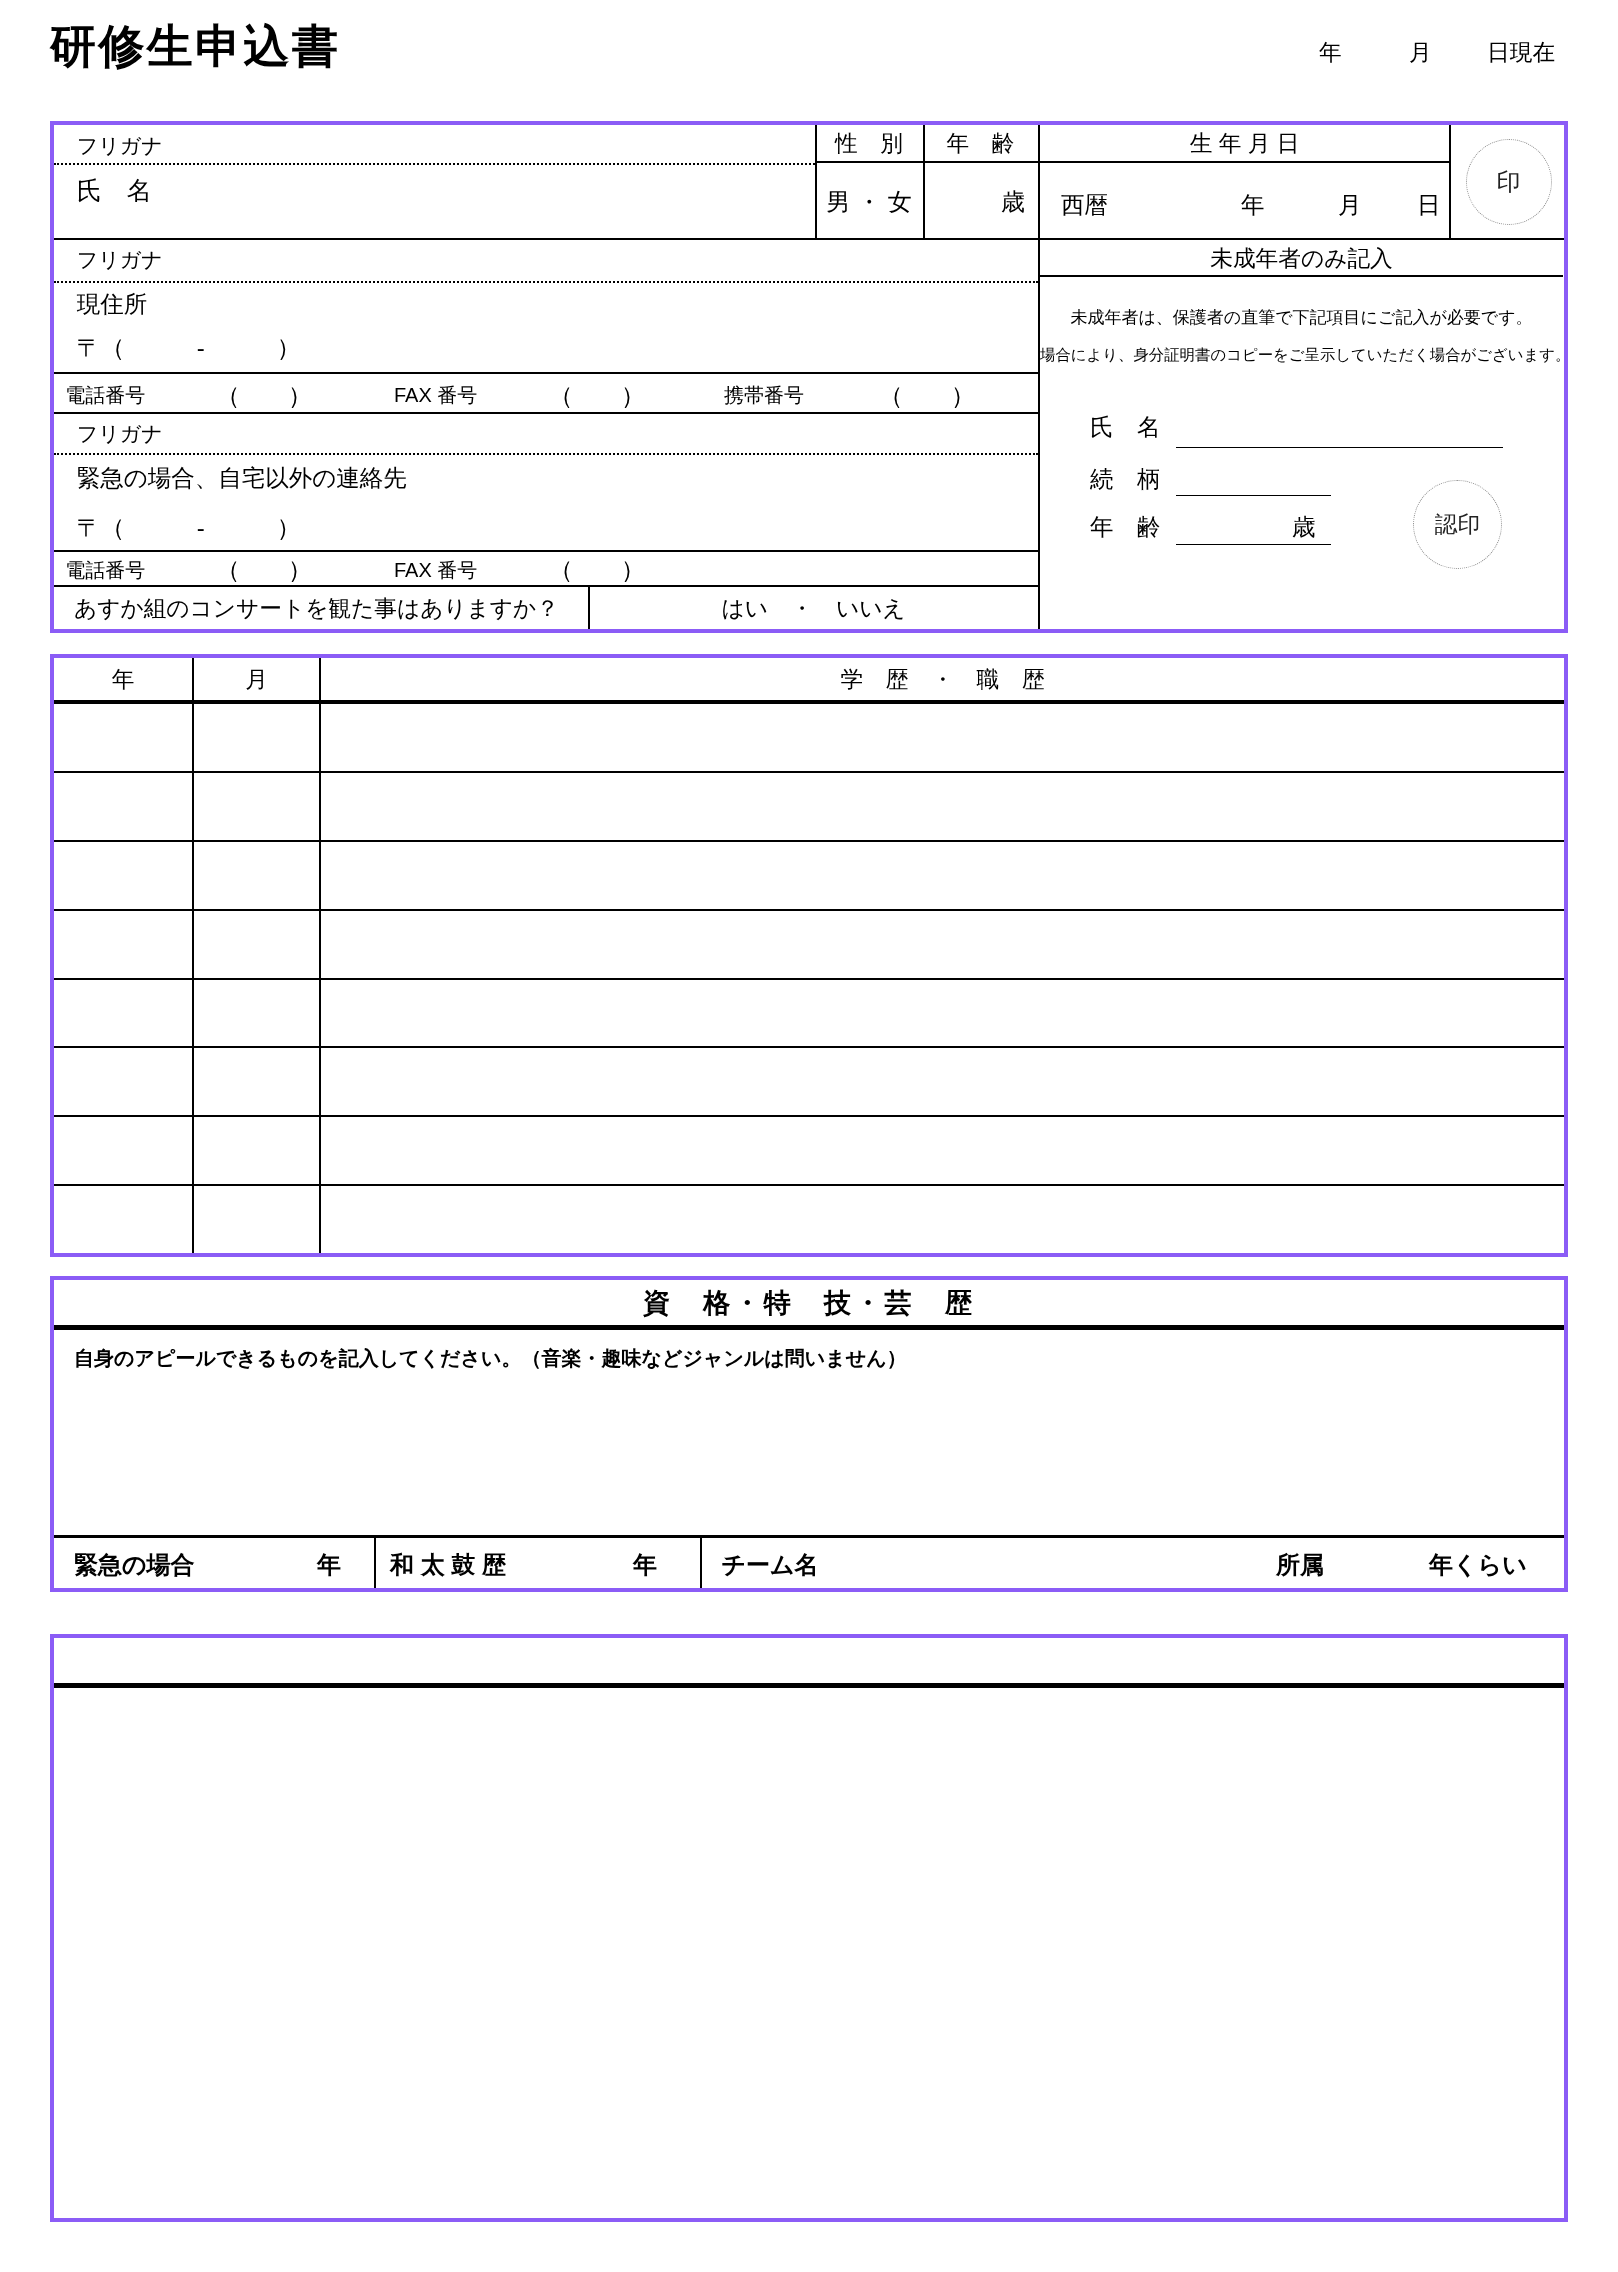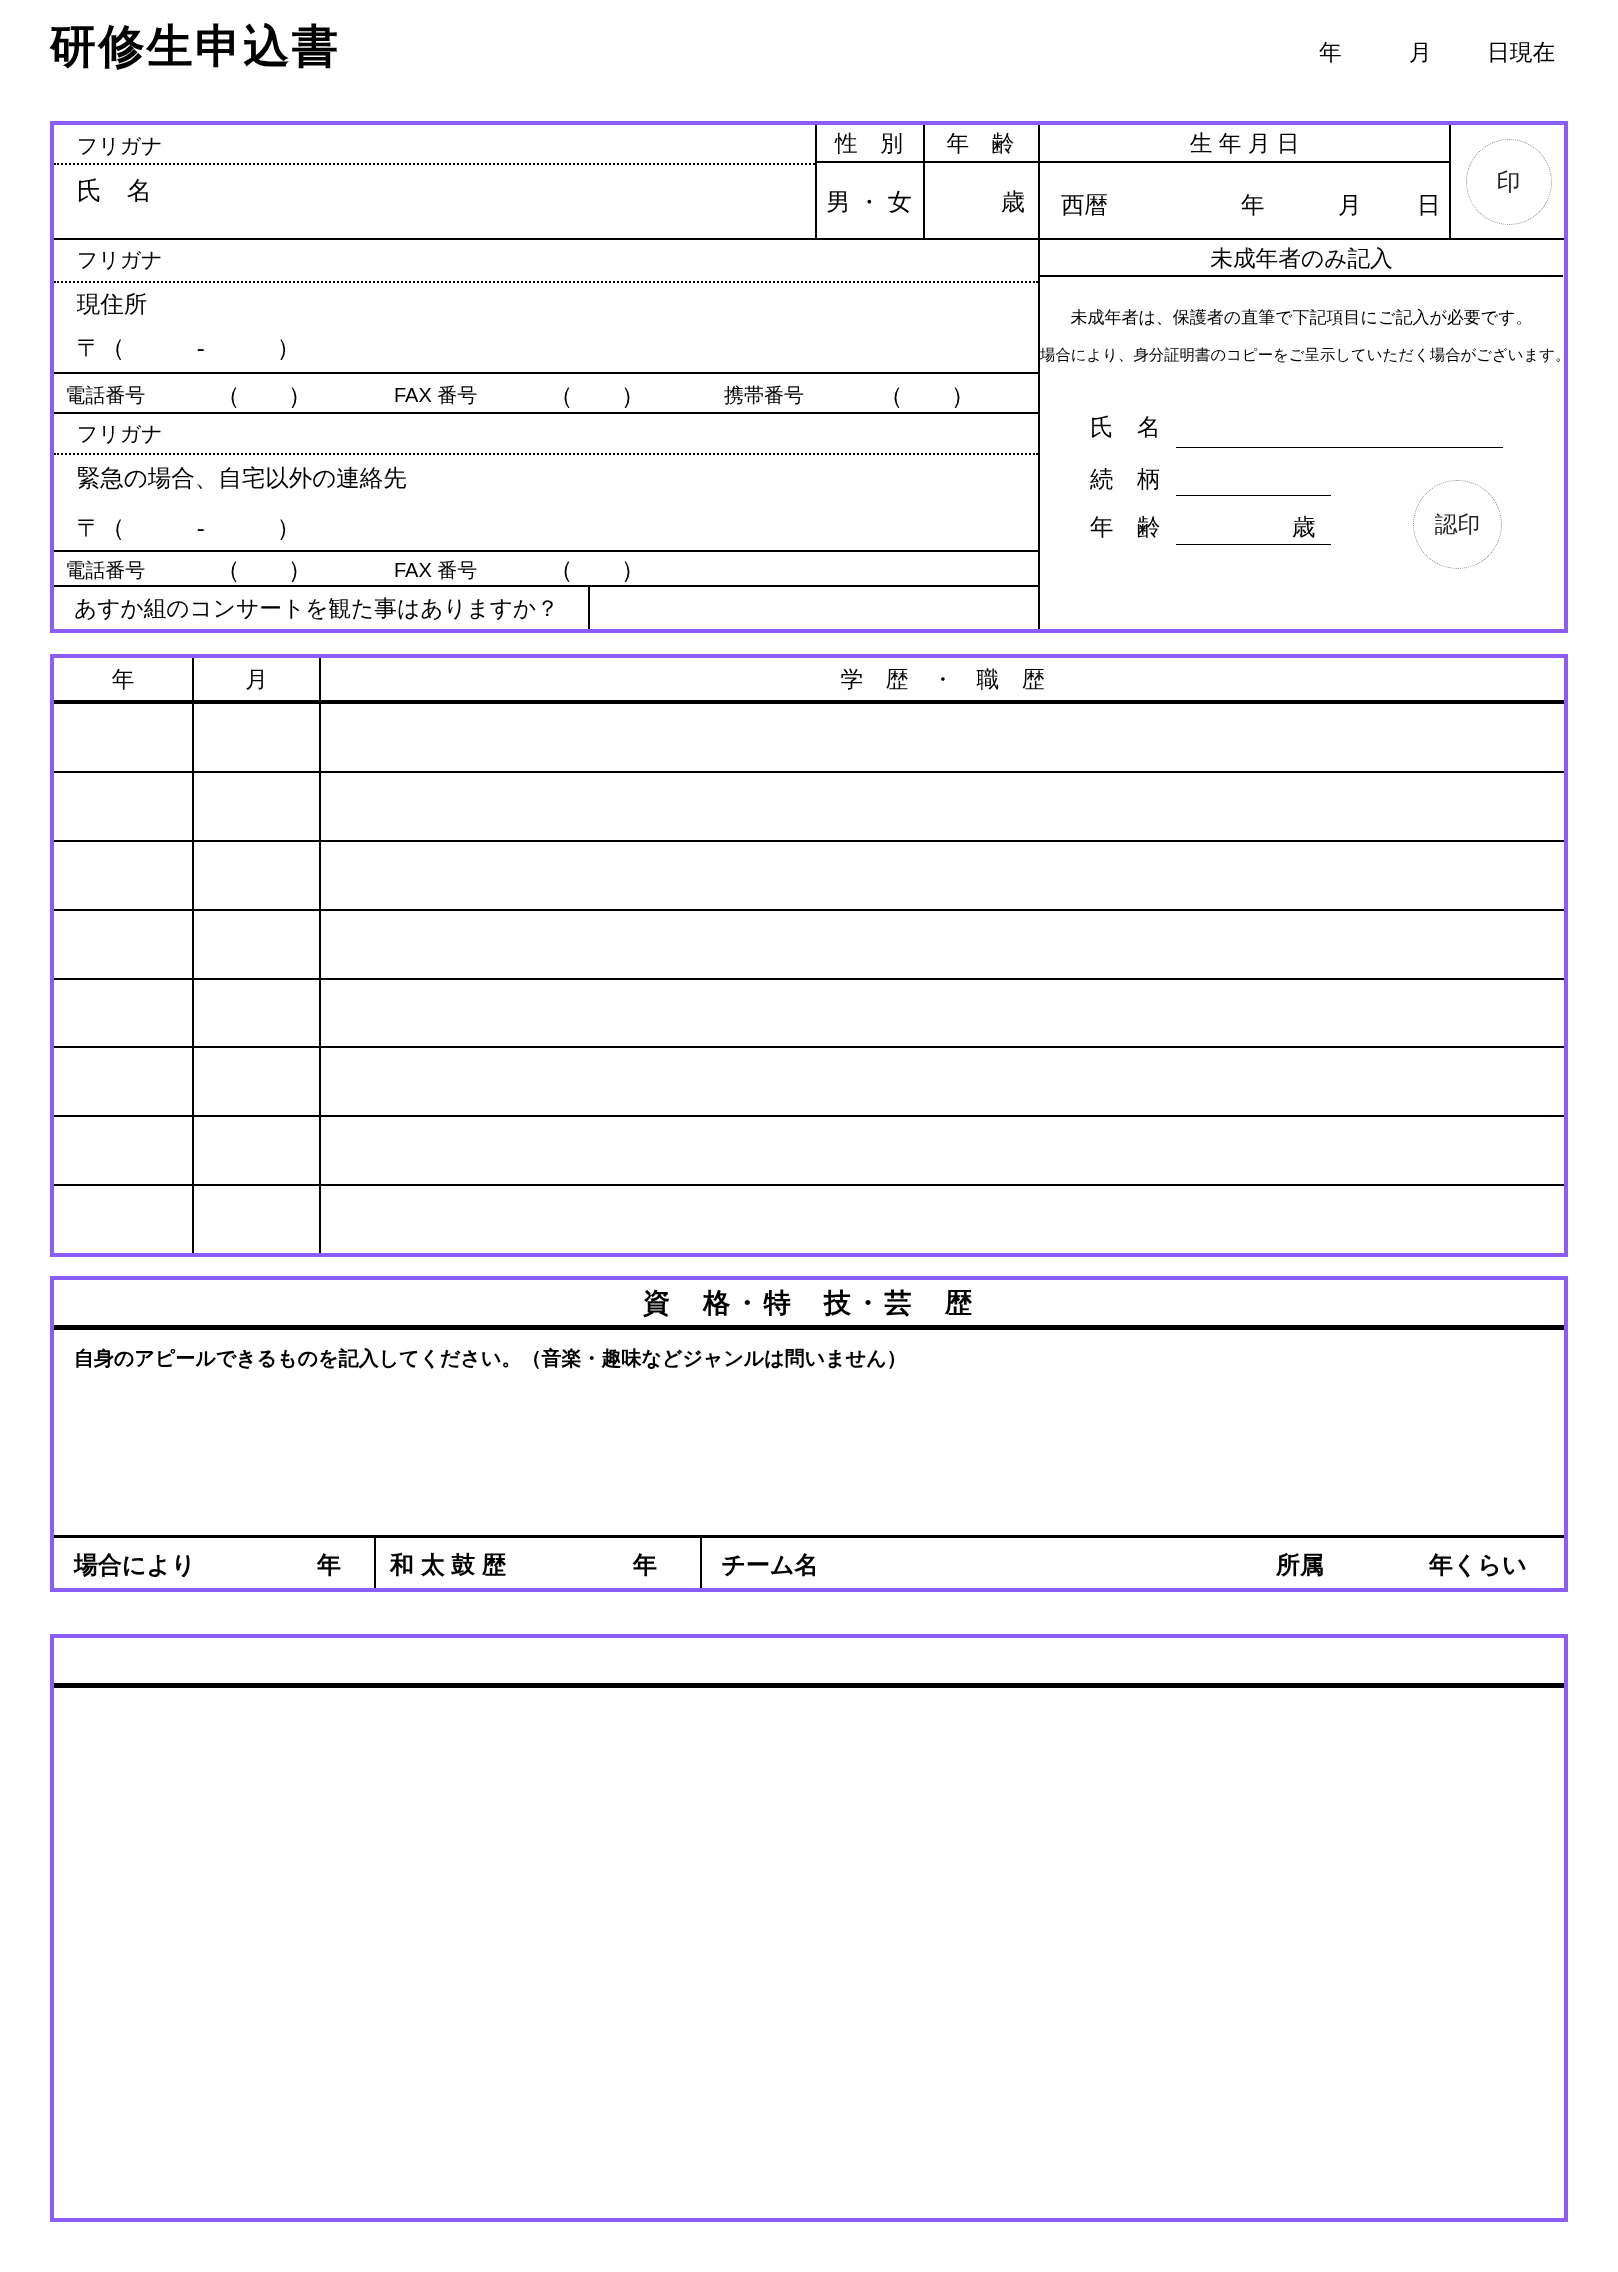--- a/index.html
+++ b/index.html
@@ -109,20 +109,21 @@
     </div>
 
     <div class="cell" style="left:0;top:427px;width:984px;height:32px;">
       <span class="abs f27" style="left:11.3px;top:4.9px;">電話番号</span>
       <span class="abs f30" style="left:162px;top:2.4px;">（　　）</span>
       <span class="abs f27" style="left:340px;top:4.9px;">FAX 番号</span>
       <span class="abs f30" style="left:495px;top:2.4px;">（　　）</span>
     </div>
 
     <div class="cell f28" style="left:0;top:462px;width:534px;height:42px;display:flex;align-items:center;padding-left:20px;box-sizing:border-box;">あすか組のコンサートを観た事はありますか？</div>
+    <div class="cell ctr f28" style="left:536px;top:462px;width:447px;height:42px;">はい　・　いいえ</div>
 
     <div class="cell ctr f28" style="left:986px;top:116px;width:523px;height:36px;border-bottom:2.4px solid #000;">未成年者のみ記入</div>
     <div class="cell" style="left:986px;top:155px;width:523px;height:350px;">
       <div class="abs" style="left:0;top:26px;width:523px;text-align:center;font-size:17px;">未成年者は、保護者の直筆で下記項目にご記入が必要です。</div>
       <div class="abs" style="left:0;top:65px;width:523px;text-align:center;font-size:15.4px;">場合により、身分証明書のコピーをご呈示していただく場合がございます。</div>
 
       <span class="abs f29" style="left:50px;top:131px;">氏　名</span>
       <div class="fieldline" style="left:136px;top:167px;width:327px;"></div>
 
       <span class="abs f29" style="left:50px;top:183px;">続　柄</span>
@@ -169,21 +170,21 @@
 
     <div class="cell" style="left:0;top:50px;width:1510px;height:205px;">
       <span class="abs f27 b" style="left:20px;top:14.6px;">自身のアピールできるものを記入してください。（音楽・趣味などジャンルは問いません）</span>
     </div>
 
     <div class="hline" style="left:0;top:255px;width:1510px;height:3.2px;"></div>
     <div class="vline" style="left:320px;top:255px;width:2.4px;height:53px;"></div>
     <div class="vline" style="left:646px;top:255px;width:2.4px;height:53px;"></div>
 
     <div class="cell" style="left:0;top:258px;width:320px;height:49px;">
-      <span class="abs f30 b" style="left:20px;top:11.3px;">場合により</span>
+      <span class="abs f30 b" style="left:20px;top:11.3px;">緊急の場合</span>
       <span class="abs f30 b" style="left:263px;top:11.3px;">年</span>
     </div>
     <div class="cell" style="left:323px;top:258px;width:323px;height:49px;">
       <span class="abs f30 b" style="left:13px;top:11.3px;">和 太 鼓 歴</span>
       <span class="abs f30 b" style="left:256px;top:11.3px;">年</span>
     </div>
     <div class="cell" style="left:648px;top:258px;width:862px;height:49px;">
       <span class="abs f30 b" style="left:19.4px;top:11.3px;">チーム名</span>
       <span class="abs f30 b" style="left:574px;top:11.3px;">所属</span>
       <span class="abs f30 b" style="left:727px;top:11.3px;">年くらい</span>

